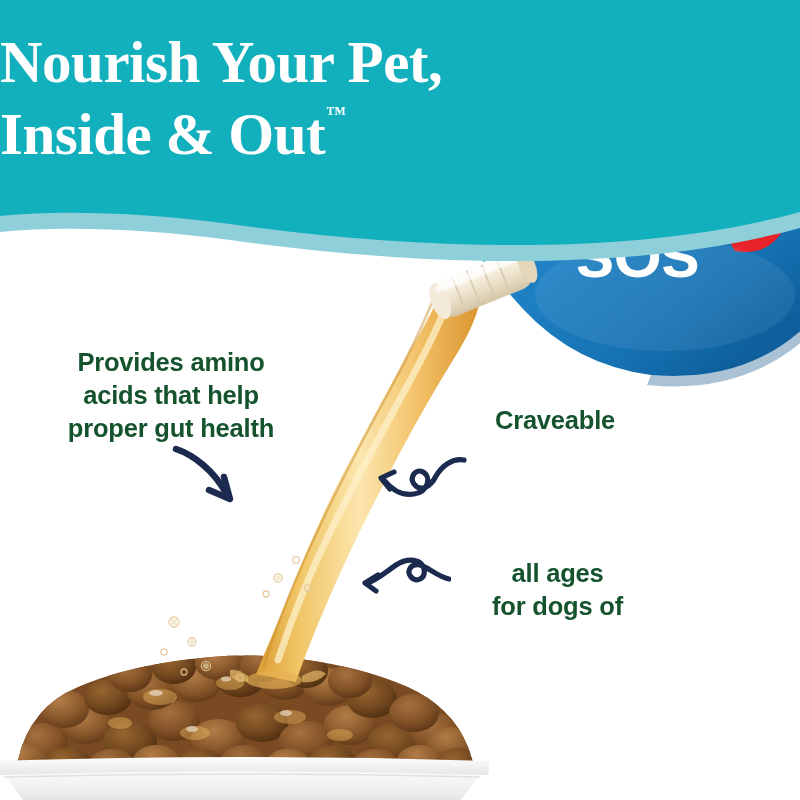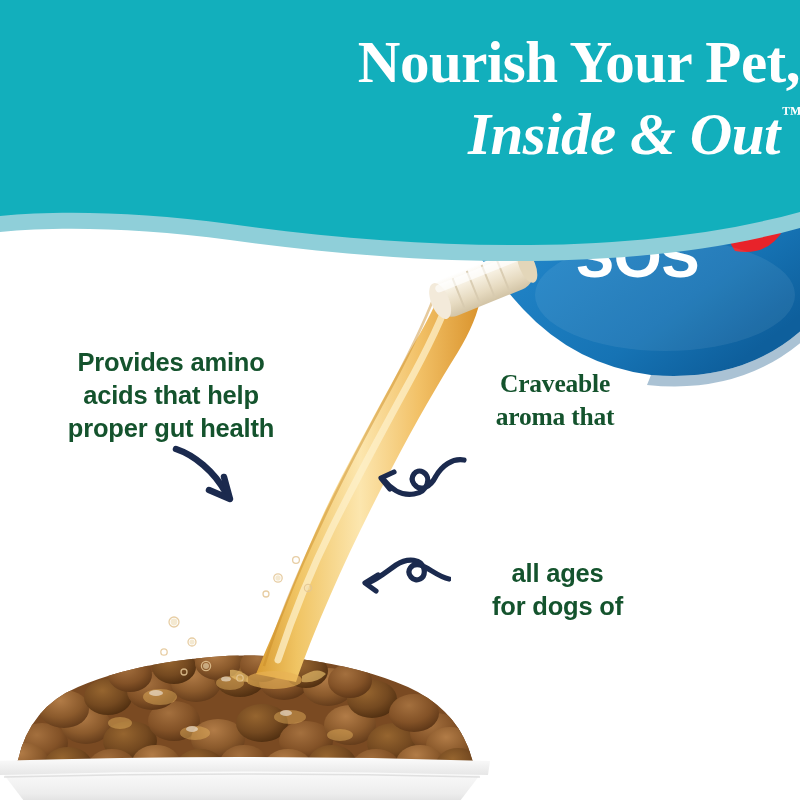--- a/index.html
+++ b/index.html
@@ -27,32 +27,32 @@
     overflow:hidden;
     z-index:40;
     pointer-events:none;
   }
   .banner-svg { position:absolute; left:0; top:0; }
 
   .headline {
     position:absolute;
     left:0; top:33px;
     width:800px;
-    text-align:right;
+    text-align:left;
     z-index:45;
     color:#ffffff;
     font-family:"Liberation Serif", "DejaVu Serif", serif;
     font-weight:bold;
     font-size:59px;
     line-height:0.99em;
     letter-spacing:-0.5px;
     text-rendering:optimizeLegibility;
   }
   .headline .line { display:block; white-space:nowrap; }
-  .headline .line2 { margin-top:6px;font-style:italic; }
+  .headline .line2 { margin-top:6px; }
   .tm {
     font-size:20px;
     vertical-align:super;
     position:relative;
     top:-13px;
     left:1px;
     letter-spacing:0;
     font-weight:bold;
   }
 
@@ -84,21 +84,21 @@
     font-family:"Liberation Sans", sans-serif;
     font-weight:bold;
     font-size:25.5px;
     line-height:1.30em;
     text-align:center;
     letter-spacing:-0.2px;
   }
   .annot .ln { display:block; white-space:nowrap; }
 
   #annot-gut   { left:36px;  top:346px; width:270px; }
-  #annot-taste { left:440px; top:367px; width:230px;font-family:Liberation Serif, serif; }
+  #annot-taste { left:440px; top:404px; width:230px; }
   #annot-hydr  { left:425px; top:557px; width:265px; }
 
   .arrow { position:absolute; z-index:50; }
   #arrow-gut   { left:168px; top:443px; width:95px;  height:72px; }
   #arrow-taste { left:372px; top:452px; width:95px;  height:55px; }
   #arrow-hydr  { left:356px; top:553px; width:95px;  height:52px; }
 </style>
 </head>
 <body>
 
@@ -350,21 +350,20 @@
   </div>
   <div class="arrow" id="arrow-gut">
     <svg width="95" height="72" viewBox="0 0 95 72" xmlns="http://www.w3.org/2000/svg">
       <path d="M8 6 C 26 12, 46 28, 58 50" stroke="#1B2A4E" stroke-width="6.5" fill="none" stroke-linecap="round"></path>
       <path d="M41 47 L62 56 L56 34" stroke="#1B2A4E" stroke-width="6.5" fill="none" stroke-linejoin="round" stroke-linecap="round"></path>
     </svg>
   </div>
 
   <div class="annot" id="annot-taste">
     <span class="ln">Craveable</span>
-    <span class="ln">aroma that</span>
   </div>
   <div class="arrow" id="arrow-taste">
     <svg width="95" height="55" viewBox="0 0 95 55" xmlns="http://www.w3.org/2000/svg">
       <path d="M92 8 C 80 6, 70 14, 64 24 C 58 36, 48 40, 42 32 C 37 25, 44 16, 51 20 C 60 25, 56 40, 42 42 C 30 44, 20 38, 12 28" stroke="#1B2A4E" stroke-width="5.2" fill="none" stroke-linecap="round"></path>
       <path d="M22 20 L9 26 L18 37" stroke="#1B2A4E" stroke-width="5.2" fill="none" stroke-linejoin="round" stroke-linecap="round"></path>
     </svg>
   </div>
 
   <div class="annot" id="annot-hydr">
     <span class="ln">all ages</span>

